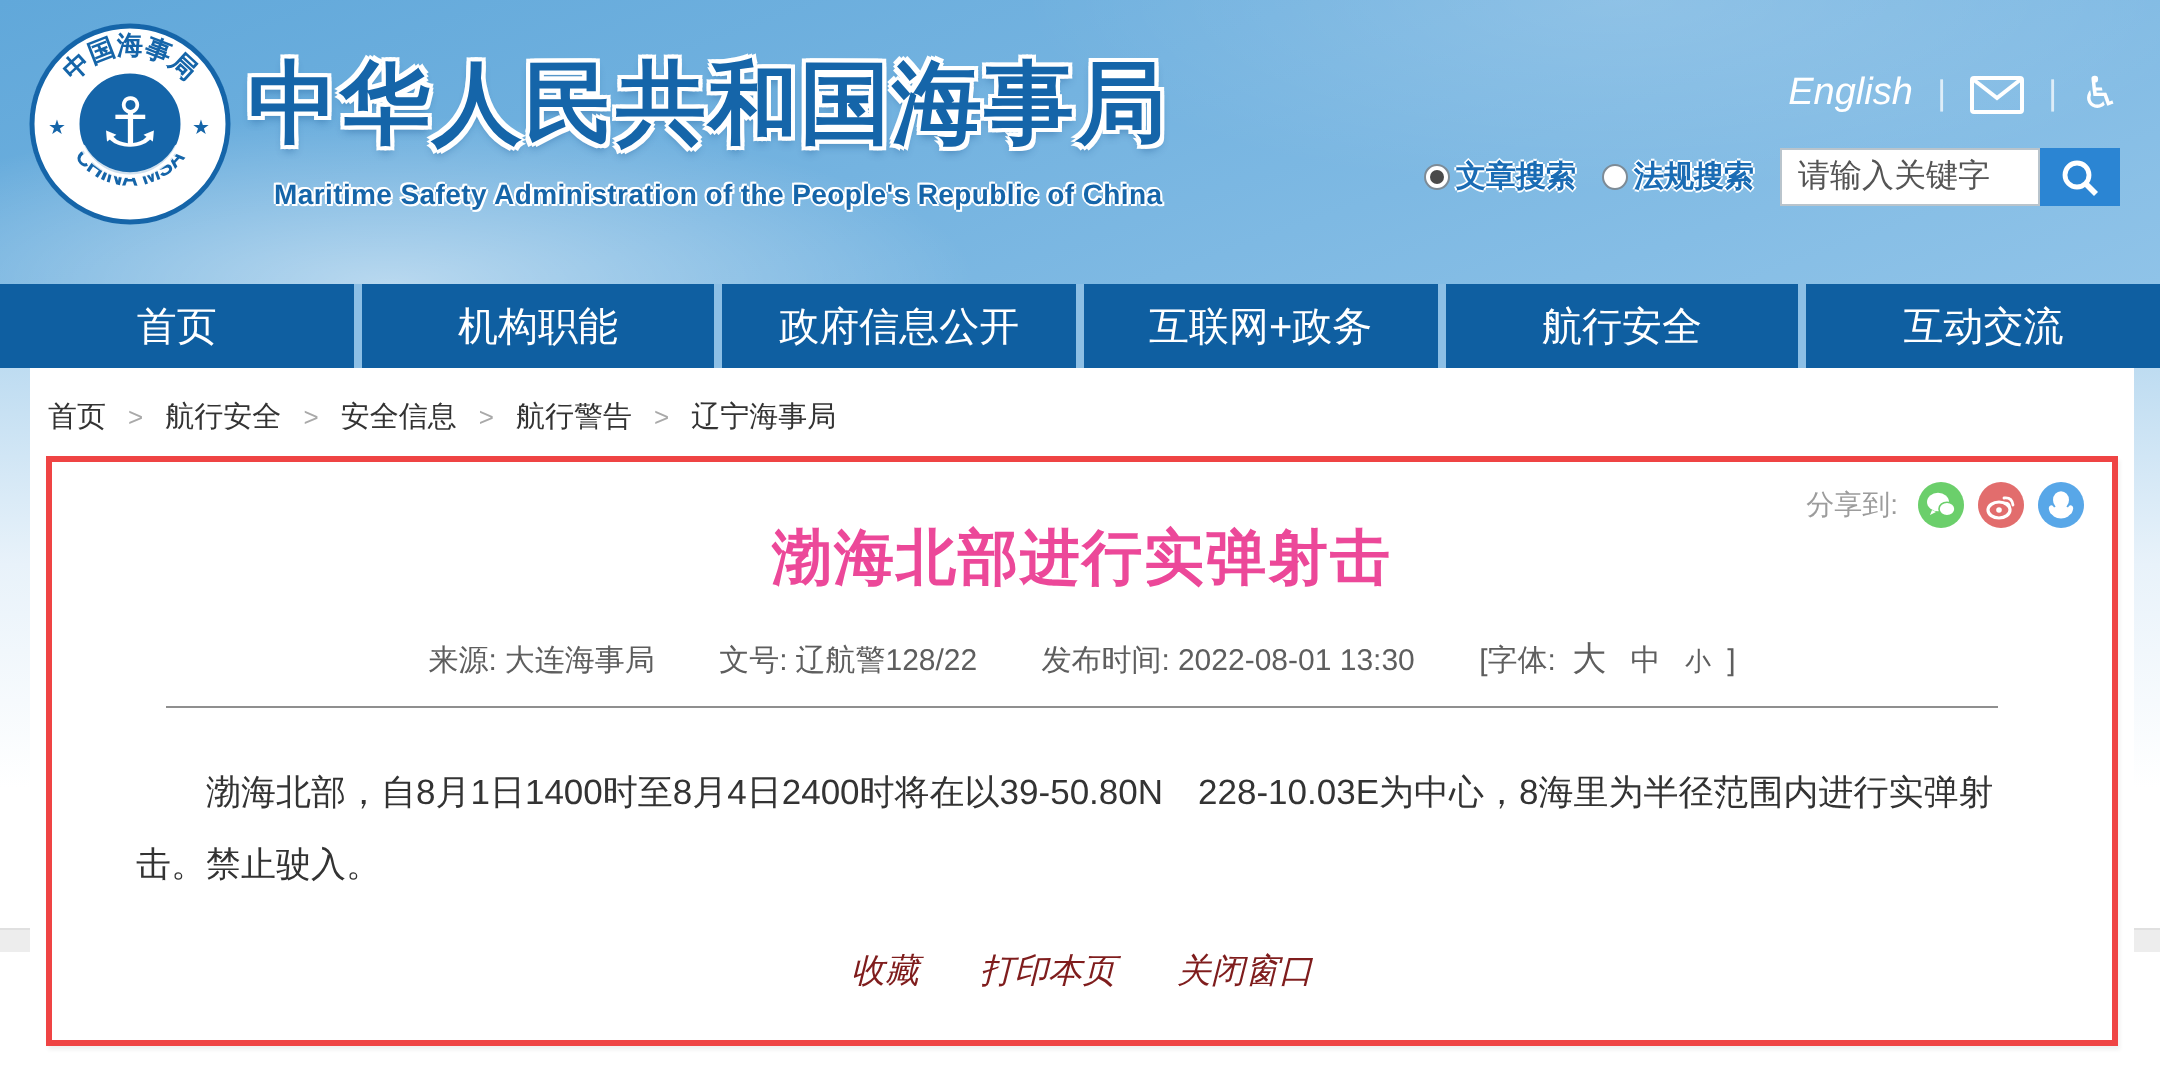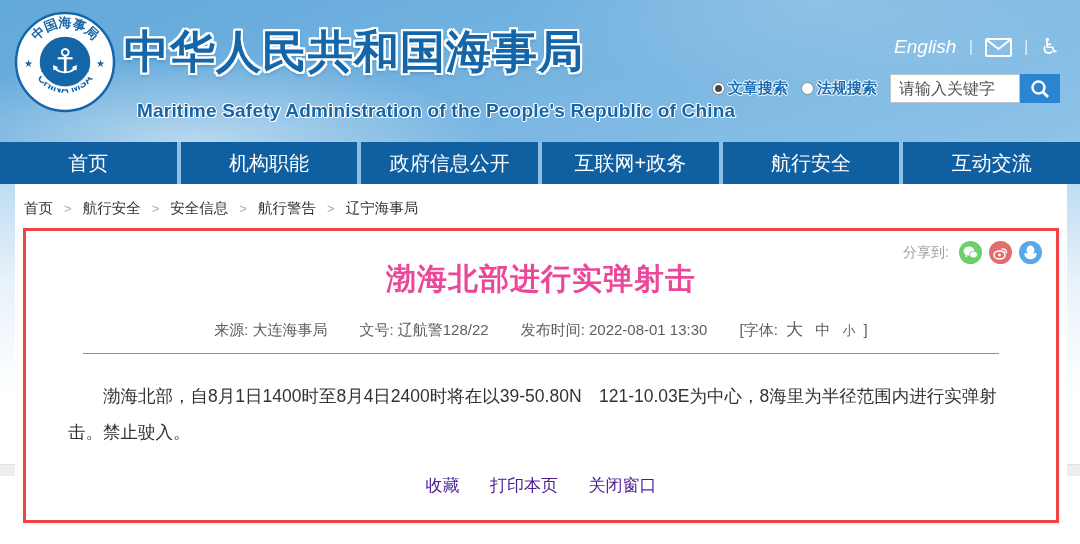--- a/index.html
+++ b/index.html
@@ -16,21 +16,21 @@
   }
   .logo { position:absolute; left:14px; top:11px; width:102px; height:102px; }
   .title-block { position:absolute; left:124px; top:22px; }
   .site-title {
     font-size:45px; font-weight:bold; color:#1565a9; letter-spacing:1px;
     text-shadow:-2px 0 0 #fff, 2px 0 0 #fff, 0 -2px 0 #fff, 0 2px 0 #fff,
                 -2px -2px 0 #fff, 2px 2px 0 #fff, -2px 2px 0 #fff, 2px -2px 0 #fff,
                 0 3px 4px rgba(21,80,140,.45);
   }
   .site-subtitle {
-    margin-top:18px; font-size:19px; font-weight:bold; color:#1565a9; letter-spacing:.2px;
+    margin-top:7px; font-size:14px; font-weight:bold; color:#1565a9; letter-spacing:.2px;
     text-shadow:-1px 0 0 #fff, 1px 0 0 #fff, 0 -1px 0 #fff, 0 1px 0 #fff,
                 1px 1px 0 #fff, -1px -1px 0 #fff;
     padding-left:13px;
   }
   .top-links { position:absolute; right:20px; top:36px; display:flex; align-items:center; gap:12px;
                color:#fff; font-size:19px;font-style:italic; }
   .top-links .sep { color:#e8f3fb; font-size:17px; opacity:.9; }
   .top-links a { color:#fff; text-decoration:none; cursor:pointer; }
   .hdr-icon { display:inline-flex; align-items:center; cursor:pointer; }
   .wheel-icon { font-size:22px; color:#fff; line-height:1; }
@@ -82,21 +82,21 @@
   .meta-row .mitem { margin:0 14px; }
   .meta-row .mlabel { margin-right:4px; }
   .fontsize-ctl .fs { cursor:pointer; margin:0 4px; }
   .fs-large { font-size:17px; } .fs-mid { font-size:15px; } .fs-small { font-size:13px; }
   .meta-divider { border:none; border-top:1px solid #8f8f8f; margin:12px 57px 0 57px; }
 
   .article-body { margin:24px 42px 0 42px; font-size:17.5px; color:#333;
                   line-height:36px; text-indent:2em; white-space:pre-wrap; }
 
   .actions-row { margin-top:24px; text-align:center; }
-  .actions-row a { color:#4c1d95; font-size:17px; margin:0 13px; text-decoration:none; cursor:pointer; }
+  .actions-row a { color:#7f1d1d; font-size:17px; margin:0 13px; text-decoration:none; cursor:pointer;font-style:italic; }
 
   .footer-strip { width:1080px; height:12px; background:#ededed; border-top:1px solid #e0e0e0; }
 </style>
 </head>
 <body>
 
 <div class="header">
 
   <div class="logo">
     <svg viewBox="0 0 102 102" width="102" height="102">
@@ -221,21 +221,21 @@
           <span>[字体:</span>
           <span class="fs fs-large">大</span>
           <span class="fs fs-mid">中</span>
           <span class="fs fs-small">小</span>
           <span>]</span>
         </span>
       </div>
 
       <hr class="meta-divider">
 
-      <p class="article-body">渤海北部，自8月1日1400时至8月4日2400时将在以39-50.80N　121-10.03E为中心，8海里为半径范围内进行实弹射击。禁止驶入。</p>
+      <p class="article-body">渤海北部，自8月1日1400时至8月4日2400时将在以39-50.80N　228-10.03E为中心，8海里为半径范围内进行实弹射击。禁止驶入。</p>
 
       <div class="actions-row">
         <a>收藏</a>
         <a>打印本页</a>
         <a>关闭窗口</a>
       </div>
 
     </div>
   </div>
 </div>

